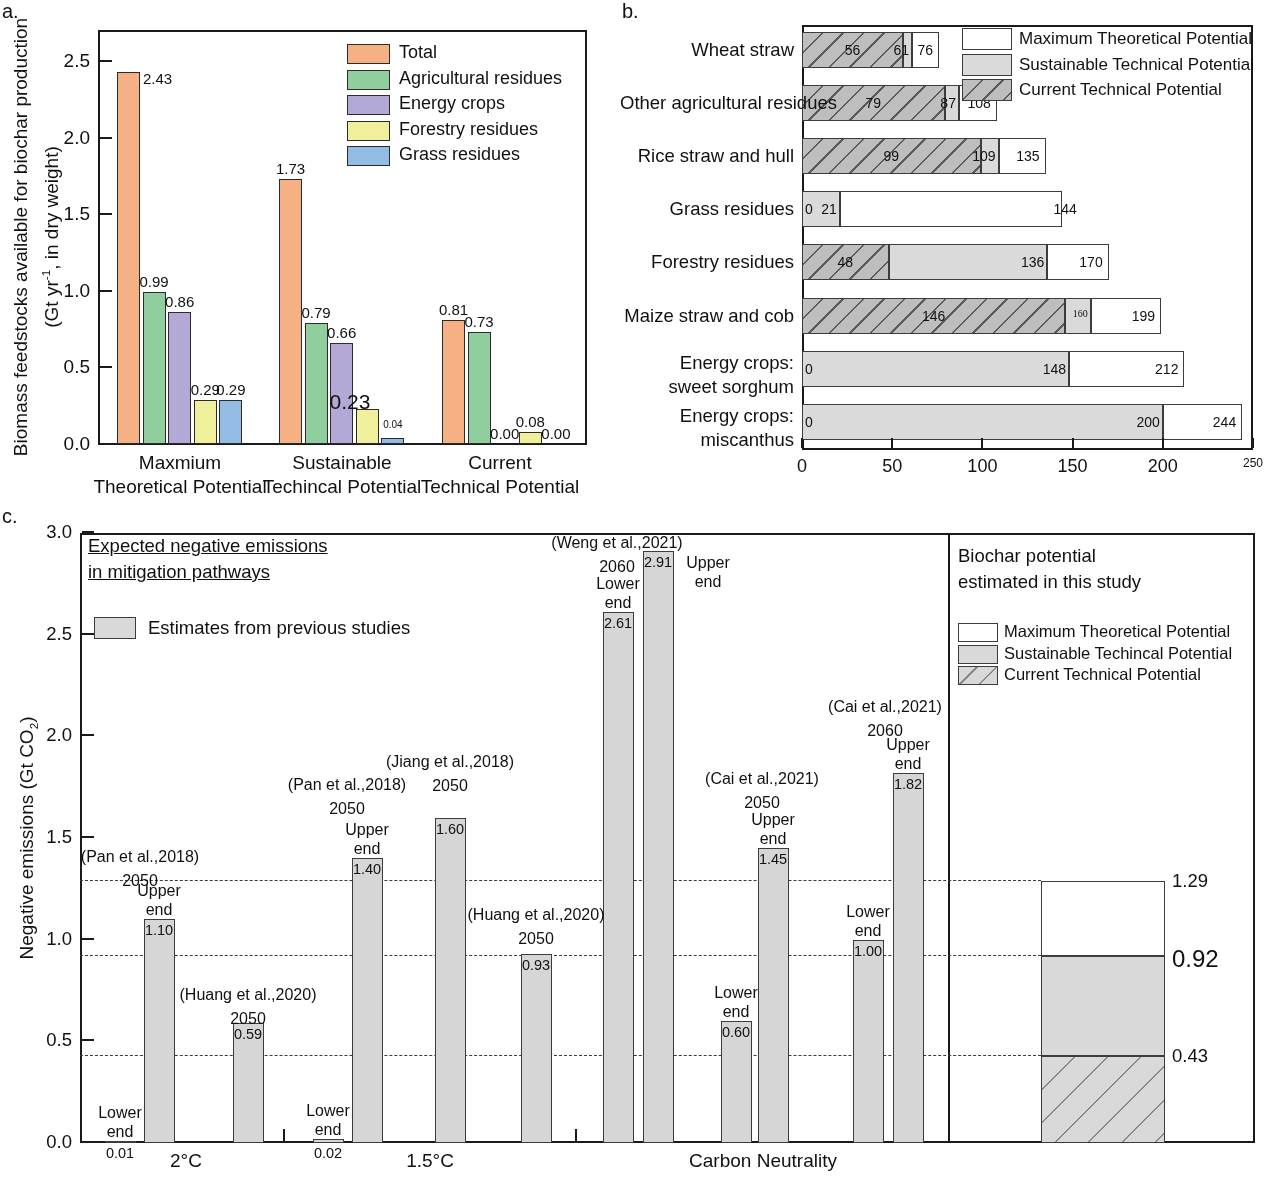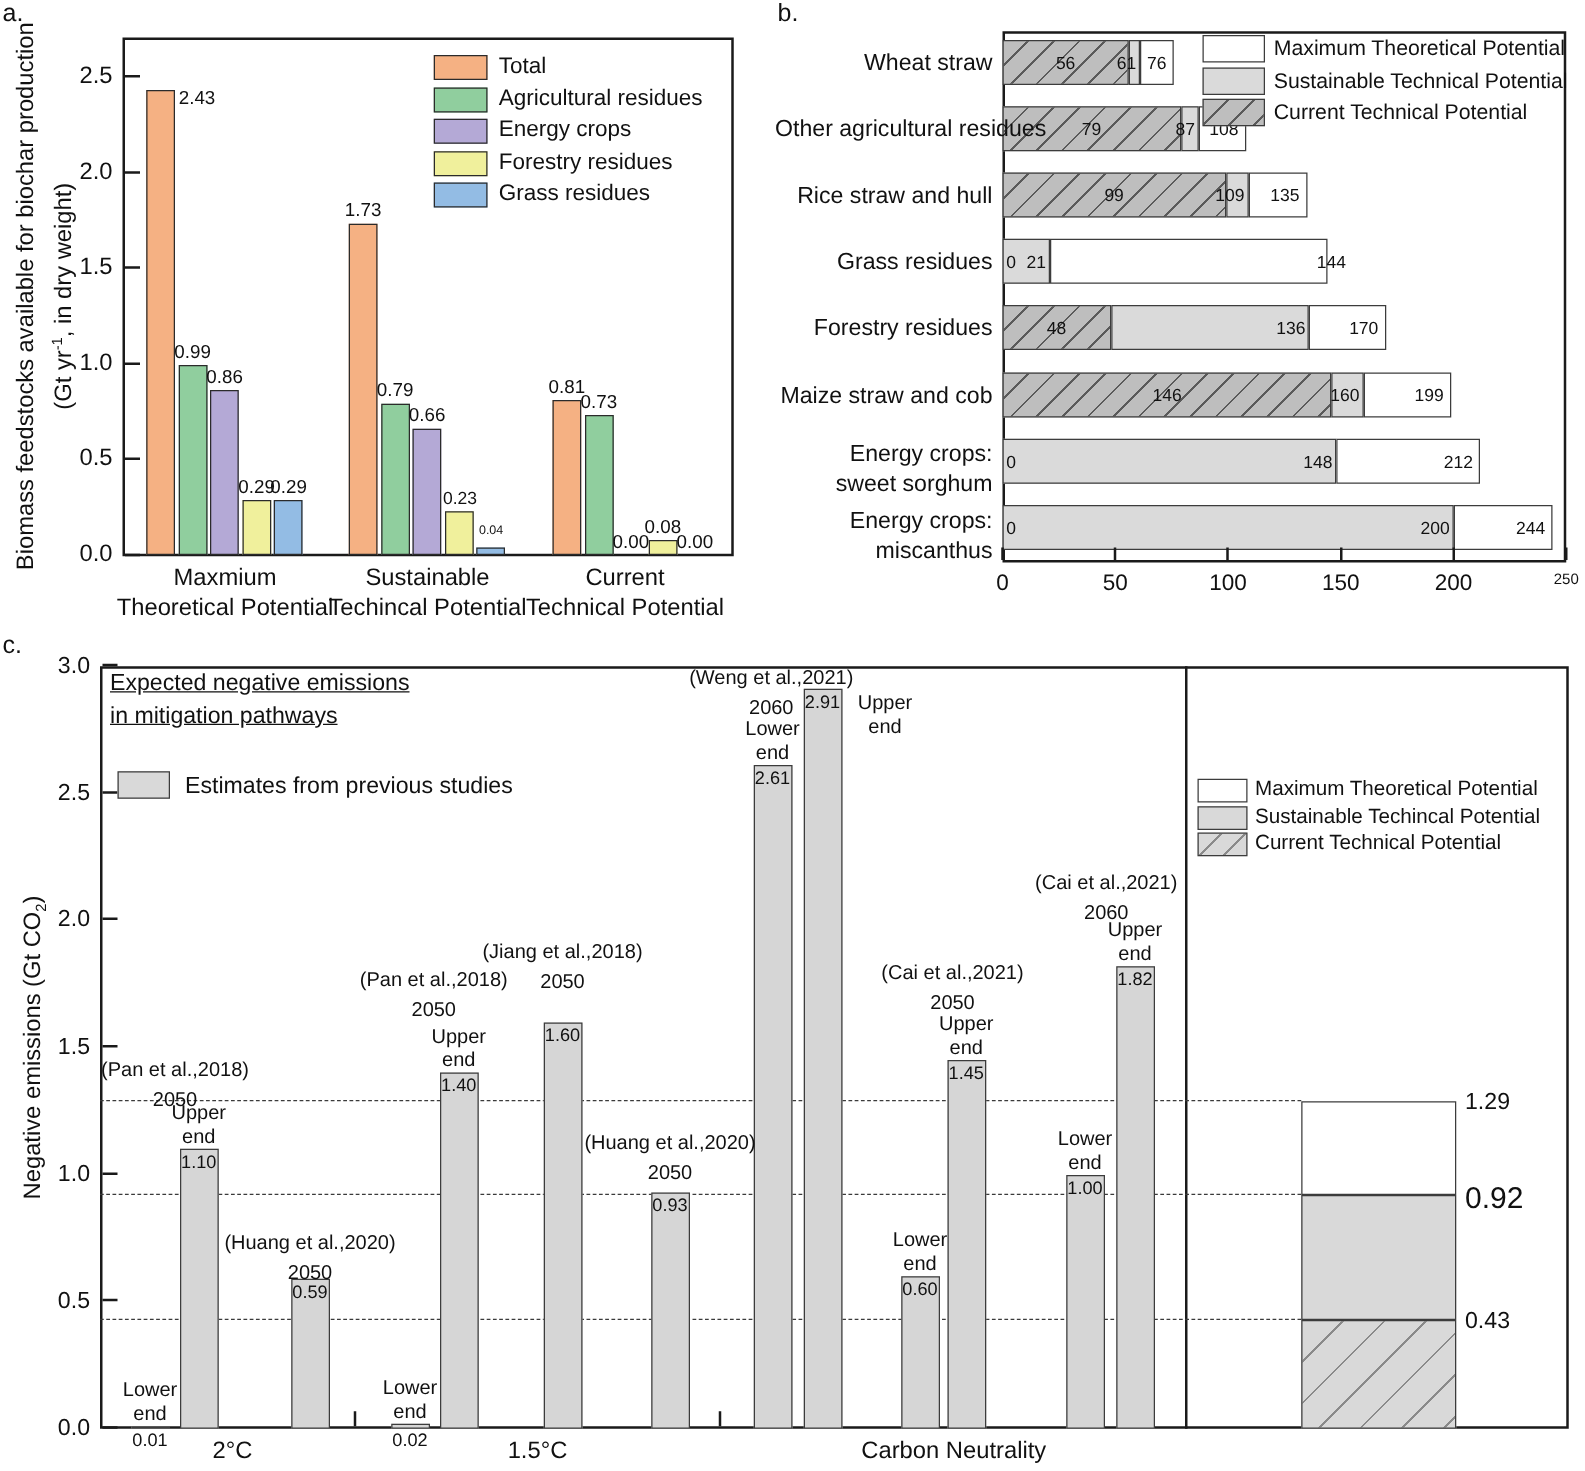--- a/index.html
+++ b/index.html
@@ -79,21 +79,21 @@
       <div class="abar" style="left: 467.6px; top: 332.164px; width: 23px; height: 111.836px; background-color: rgb(144, 206, 158);"></div>
       <div class="t tc" style="left: 479.1px; top: 313.164px; font-size: 15px;">0.73</div>
       <div class="abar" style="left: 168.2px; top: 312.248px; width: 23px; height: 131.752px; background-color: rgb(180, 169, 214);"></div>
       <div class="t tc" style="left: 179.7px; top: 293.248px; font-size: 15px;">0.86</div>
       <div class="abar" style="left: 330.2px; top: 342.888px; width: 23px; height: 101.112px; background-color: rgb(180, 169, 214);"></div>
       <div class="t tc" style="left: 341.7px; top: 323.888px; font-size: 15px;">0.66</div>
       <div class="t tc" style="left: 504.7px; top: 425px; font-size: 15px;">0.00</div>
       <div class="abar" style="left: 193.8px; top: 399.572px; width: 23px; height: 44.428px; background-color: rgb(240, 240, 156);"></div>
       <div class="t tc" style="left: 205.3px; top: 380.572px; font-size: 15px;">0.29</div>
       <div class="abar" style="left: 355.8px; top: 408.764px; width: 23px; height: 35.236px; background-color: rgb(240, 240, 156);"></div>
-      <div class="t tc" style="left: 368px; top: 389.764px; font-size: 14px;">0.23</div>
+      <div class="t tc" style="left: 350px; top: 389.764px; font-size: 21px;">0.23</div>
       <div class="abar" style="left: 518.8px; top: 431.744px; width: 23px; height: 12.256px; background-color: rgb(240, 240, 156);"></div>
       <div class="t tc" style="left: 530.3px; top: 412.744px; font-size: 15px;">0.08</div>
       <div class="abar" style="left: 219.4px; top: 399.572px; width: 23px; height: 44.428px; background-color: rgb(147, 188, 228);"></div>
       <div class="t tc" style="left: 230.9px; top: 380.572px; font-size: 15px;">0.29</div>
       <div class="abar" style="left: 381.4px; top: 437.872px; width: 23px; height: 6.128px; background-color: rgb(147, 188, 228);"></div>
       <div class="t tc" style="left: 392.9px; top: 418.872px; font-size: 10px;">0.04</div>
       <div class="t tc" style="left: 555.9px; top: 425px; font-size: 15px;">0.00</div>
       <div class="sw" style="left: 347px; top: 44px; width: 43px; height: 20px; background-color: rgb(245, 177, 131);"></div>
       <div class="t" style="left: 399px; top: 42px; font-size: 18px;">Total</div>
       <div class="sw" style="left: 347px; top: 69.5px; width: 43px; height: 20px; background-color: rgb(144, 206, 158);"></div>
@@ -146,21 +146,21 @@
       <div class="seg fill-plain-b" style="left: 268.592px; top: 244.4px; width: 158.752px; height: 36px;"></div>
       <div class="seg fill-hatch-b" style="left: 182px; top: 244.4px; width: 86.592px; height: 36px;"></div>
       <div class="t tc" style="left: 225.296px; top: 254.4px; font-size: 14px;">48</div>
       <div class="t tr" style="left: 424.344px; top: 254.4px; font-size: 14px;">136</div>
       <div class="t tr" style="left: 482.68px; top: 254.4px; font-size: 14px;">170</div>
       <div class="t" style="left: 0px; top: 251.4px; width: 174px; text-align: right; font-size: 18.5px;">Forestry residues</div>
       <div class="seg fill-white" style="left: 470.64px; top: 297.5px; width: 70.356px; height: 36px;"></div>
       <div class="seg fill-plain-b" style="left: 445.384px; top: 297.5px; width: 25.256px; height: 36px;"></div>
       <div class="seg fill-hatch-b" style="left: 182px; top: 297.5px; width: 263.384px; height: 36px;"></div>
       <div class="t tc" style="left: 313.692px; top: 307.5px; font-size: 14px;">146</div>
-      <div class="t tr" style="left: 467.64px; top: 307.5px; font-size: 14px;">160</div>
+      <div class="t tr" style="left: 467.64px; top: 307.5px; font-size: 10px; font-family: Liberation Serif, serif;">160</div>
       <div class="t tr" style="left: 534.996px; top: 307.5px; font-size: 14px;">199</div>
       <div class="t" style="left: 0px; top: 304.5px; width: 174px; text-align: right; font-size: 18.5px;">Maize straw and cob</div>
       <div class="seg fill-white" style="left: 448.992px; top: 350.6px; width: 115.456px; height: 36px;"></div>
       <div class="seg fill-plain-b" style="left: 182px; top: 350.6px; width: 266.992px; height: 36px;"></div>
       <div class="t" style="left: 185px; top: 360.6px; font-size: 14px;">0</div>
       <div class="t tr" style="left: 445.992px; top: 360.6px; font-size: 14px;">148</div>
       <div class="t tr" style="left: 558.448px; top: 360.6px; font-size: 14px;">212</div>
       <div class="t" style="left: 0px; top: 351.6px; width: 174px; text-align: right; font-size: 18.5px;">Energy crops:</div>
       <div class="t" style="left: 0px; top: 375.6px; width: 174px; text-align: right; font-size: 18.5px;">sweet sorghum</div>
       <div class="seg fill-white" style="left: 542.8px; top: 403.7px; width: 79.376px; height: 36px;"></div>
@@ -191,20 +191,24 @@
     </section>
 
   <section class="panel" id="panel-c">
     <div class="pletter">c.</div>
     <div class="ylab-c"><span>Negative emissions (Gt CO</span><sub>2</sub><span>)</span></div>
     <div class="box" id="box-c"></div>
     <div class="divider-c"></div>
     <div class="ltitle">
       <div>Expected negative emissions</div>
       <div>in mitigation pathways</div>
+    </div>
+    <div class="rtitle">
+      <div>Biochar potential</div>
+      <div>estimated in this study</div>
     </div>
   <div class="tk" style="left: 82px; top: 636px; width: 12px; height: 2px;"></div>
       <div class="t" style="left: 30px; top: 626px; width: 42px; text-align: right; font-size: 18.5px;">0.0</div>
       <div class="tk" style="left: 82px; top: 534.333px; width: 12px; height: 2px;"></div>
       <div class="t" style="left: 30px; top: 524.333px; width: 42px; text-align: right; font-size: 18.5px;">0.5</div>
       <div class="tk" style="left: 82px; top: 432.667px; width: 12px; height: 2px;"></div>
       <div class="t" style="left: 30px; top: 422.667px; width: 42px; text-align: right; font-size: 18.5px;">1.0</div>
       <div class="tk" style="left: 82px; top: 331px; width: 12px; height: 2px;"></div>
       <div class="t" style="left: 30px; top: 321px; width: 42px; text-align: right; font-size: 18.5px;">1.5</div>
       <div class="tk" style="left: 82px; top: 229.334px; width: 12px; height: 2px;"></div>

